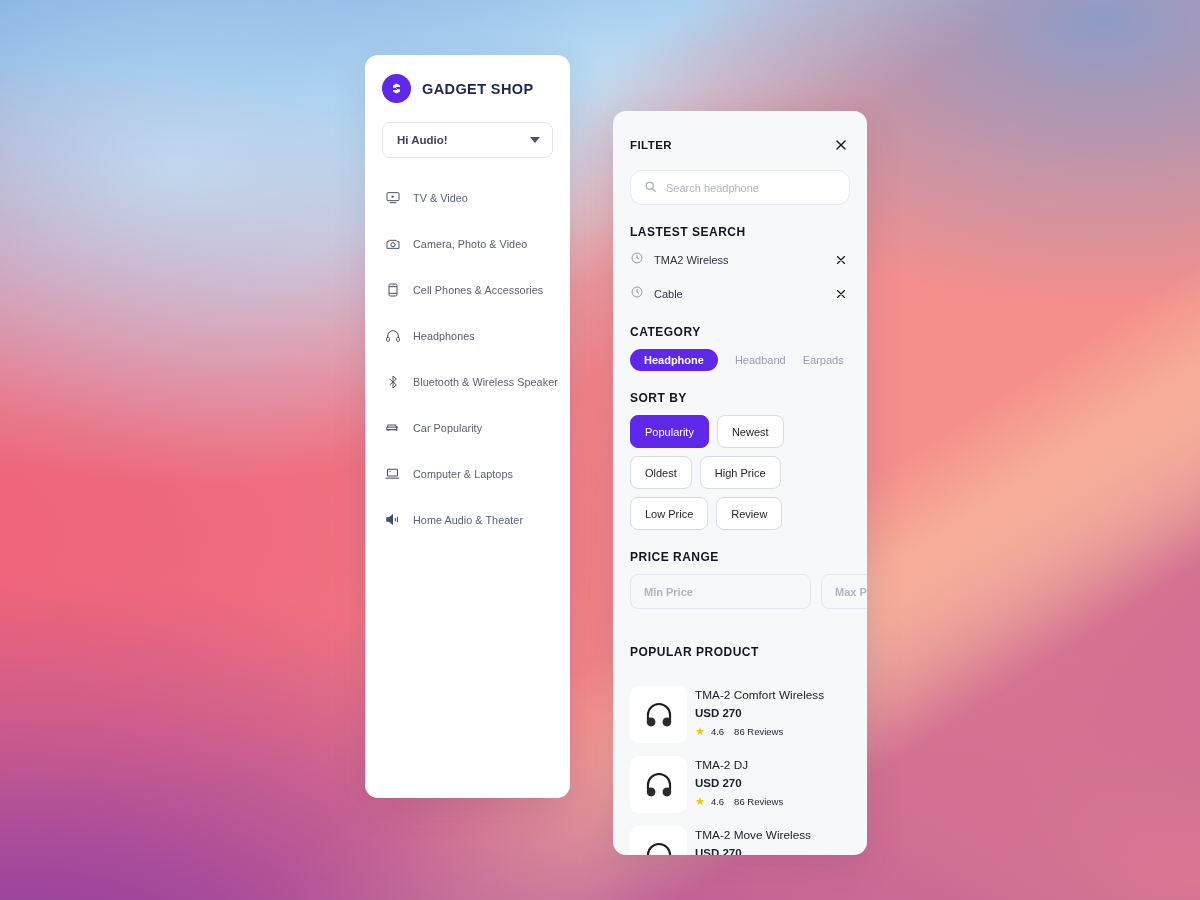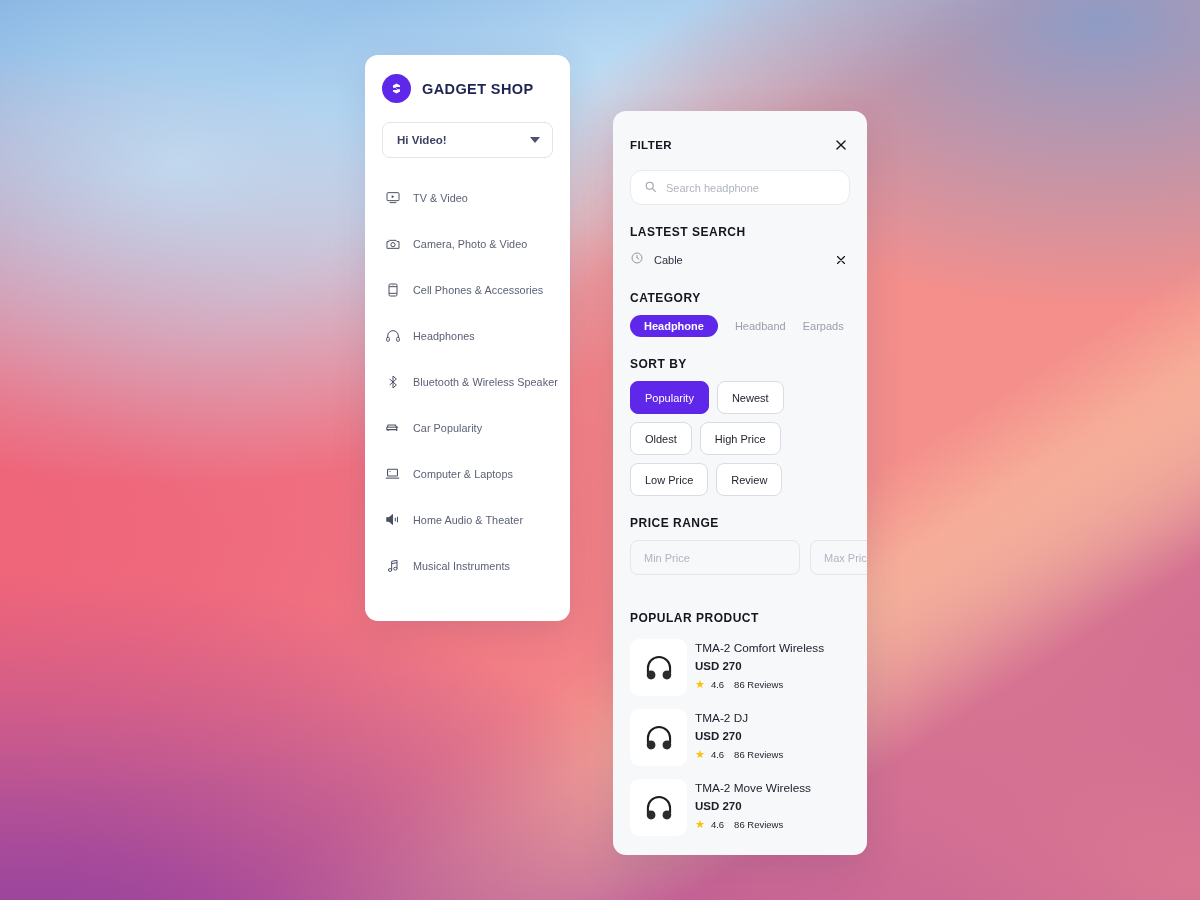--- a/index.html
+++ b/index.html
@@ -63,21 +63,21 @@
       radial-gradient(60% 45% at 95% 92%, rgba(242,145,140,0.6) 0%, rgba(242,145,140,0) 70%);
     pointer-events: none;
   }
 
   
   .sidebar {
     position: absolute;
     left: 365px;
     top: 55px;
     width: 205px;
-    height: 566px;
+    height: 743px;
     background: #ffffff;
     border-radius: 13px;
     box-shadow: 0 10px 34px rgba(60,60,110,0.13);
     overflow: hidden;
   }
   .brand {
     display: flex;
     align-items: center;
     gap: 11px;
     padding: 19px 0 0 17px;
@@ -258,20 +258,21 @@
     flex: 1;
     height: 35px;
     border: 1px solid #e4e6ee;
     border-radius: 8px;
     background: transparent;
     padding: 4px 13px;
     font-size: 11px;
     font-family: "Liberation Sans", sans-serif;
     outline: none;
     color: #3b4163;
+    font-weight: bold;
   }
   .price-input::placeholder { color: #b0b4c0; }
 
   .prod {
     display: flex;
     gap: 8px;
     margin-bottom: 13px;
     align-items: flex-start;
     cursor: pointer;
   }
@@ -315,21 +316,21 @@
   <div class="brand">
     <div class="logo-circle">
       <svg width="17" height="17" viewBox="0 0 24 24" aria-hidden="true">
         <path d="M7 7.6 L12 5 L17 7.6 L17 10 L11 10 L13 13 L17 13 L17 16.4 L12 19 L7 16.4 L7 14 L13 14 L11 11 L7 11 Z" fill="#ffffff"></path>
       </svg>
     </div>
     <div class="brand-name">GADGET SHOP</div>
   </div>
 
   <div class="user-select">
-    <span class="user-select-label">Hi Video!</span>
+    <span class="user-select-label">Hi Audio!</span>
     <span class="caret"></span>
   </div>
 
   <div class="nav">
 
     <div class="nav-item">
       <span class="nav-icon">
         <svg width="16" height="16" viewBox="0 0 24 24" fill="none" stroke="#4b4f63" stroke-width="1.5">
           <rect x="3" y="4" width="18" height="12" rx="1.5"></rect>
             <path d="M10 7.5 L14 10 L10 12.5 Z" fill="#4b4f63" stroke="none"></path>
@@ -407,31 +408,20 @@
     <div class="nav-item">
       <span class="nav-icon">
         <svg width="17" height="17" viewBox="0 0 24 24" fill="none" stroke="#4b4f63" stroke-width="1.5">
           <path d="M4 9.5h3.5L12 5.5v13L7.5 14.5H4z" fill="#4b4f63"></path>
             <path d="M16 9.5v5M19 8v8"></path>
         </svg>
       </span>
       <span class="nav-label">Home Audio &amp; Theater</span>
     </div>
 
-    <div class="nav-item">
-      <span class="nav-icon">
-        <svg width="16" height="16" viewBox="0 0 24 24" fill="none" stroke="#4b4f63" stroke-width="1.5">
-          <path d="M10 18V5l8-1.5V16"></path>
-            <path d="M10 8.5l8-1.5"></path>
-            <ellipse cx="7.6" cy="18" rx="2.6" ry="2.1"></ellipse>
-            <ellipse cx="15.6" cy="16" rx="2.6" ry="2.1"></ellipse>
-        </svg>
-      </span>
-      <span class="nav-label">Musical Instruments</span>
-    </div>
 
   </div>
 </div>
 
 <div class="filter-panel">
 
   <div class="fp-head">
     <div class="fp-title">FILTER</div>
     <div class="x-btn">
       <svg width="14" height="14" viewBox="0 0 24 24" stroke="#13151c" stroke-width="2.3" stroke-linecap="round">
@@ -445,20 +435,34 @@
       <svg width="13" height="13" viewBox="0 0 24 24" fill="none" stroke="#9aa0ad" stroke-width="2">
         <circle cx="10.5" cy="10.5" r="6.5"></circle>
           <path d="M15.5 15.5L21 21" stroke-linecap="round"></path>
       </svg>
     </span>
     <input type="text" placeholder="Search headphone" style="">
   </div>
 
   <div class="sec-title">LASTEST SEARCH</div>
 
+  <div class="recent-row">
+    <span>
+      <svg width="14" height="14" viewBox="0 0 24 24" fill="none" stroke="#8f95a3" stroke-width="1.7">
+        <circle cx="12" cy="12" r="8.5"></circle>
+          <path d="M12 7.5V12l3 1.8" stroke-linecap="round"></path>
+      </svg>
+    </span>
+    <span class="recent-label">TMA2 Wireless</span>
+    <span class="x-btn">
+      <svg width="12" height="12" viewBox="0 0 24 24" stroke="#13151c" stroke-width="2.3" stroke-linecap="round">
+        <path d="M5 5l14 14M19 5L5 19"></path>
+      </svg>
+    </span>
+  </div>
 
   <div class="recent-row">
     <span>
       <svg width="14" height="14" viewBox="0 0 24 24" fill="none" stroke="#8f95a3" stroke-width="1.7">
         <circle cx="12" cy="12" r="8.5"></circle>
           <path d="M12 7.5V12l3 1.8" stroke-linecap="round"></path>
       </svg>
     </span>
     <span class="recent-label">Cable</span>
     <span class="x-btn">
@@ -484,21 +488,21 @@
     <button class="sort-btn">Low Price</button>
     <button class="sort-btn">Review</button>
   </div>
 
   <div class="sec-title">PRICE RANGE</div>
   <div class="price-row">
     <input class="price-input" type="text" placeholder="Min Price" style="">
     <input class="price-input" type="text" placeholder="Max Price" style="">
   </div>
 
-  <div class="sec-title" style="margin-top:36px;margin-bottom:14px;">POPULAR PRODUCT</div>
+  <div class="sec-title" style="margin-top:36px;margin-bottom:27px;">POPULAR PRODUCT</div>
 
   <div class="prod">
     <div class="prod-thumb">
       <svg width="38" height="38" viewBox="0 0 48 48" fill="none">
         <path d="M10 30v-6a14 14 0 0 1 28 0v6" stroke="#1d1d1d" stroke-width="2.6" stroke-linecap="round"></path>
         <path d="M13.5 27c-3.4 0-5 2.6-5 5.6 0 3.4 2 5.9 5.4 5.9 3.4 0 5.6-2.2 5.6-5.6 0-3.3-1.9-5.9-6-5.9z" fill="#2b2b2b"></path>
         <path d="M34.5 27c3.4 0 5 2.6 5 5.6 0 3.4-2 5.9-5.4 5.9-3.4 0-5.6-2.2-5.6-5.6 0-3.3 1.9-5.9 6-5.9z" fill="#2b2b2b"></path>
       </svg>
     </div>
     <div>

